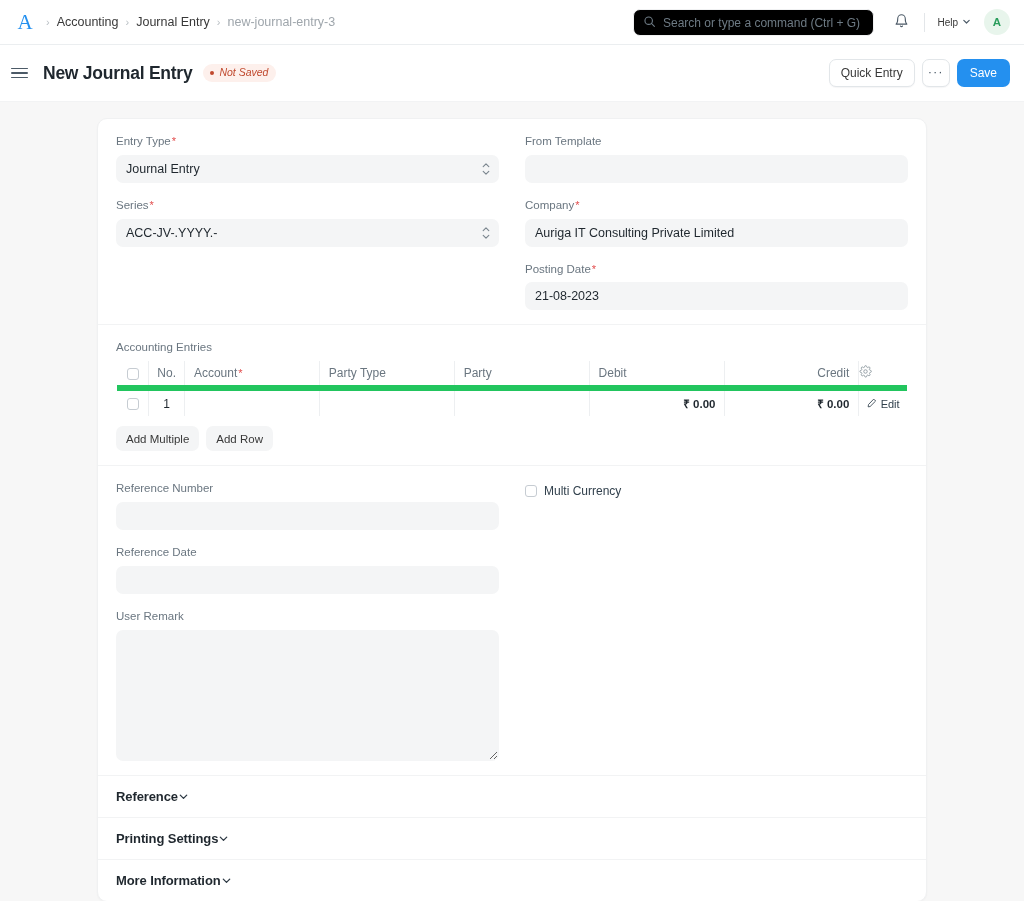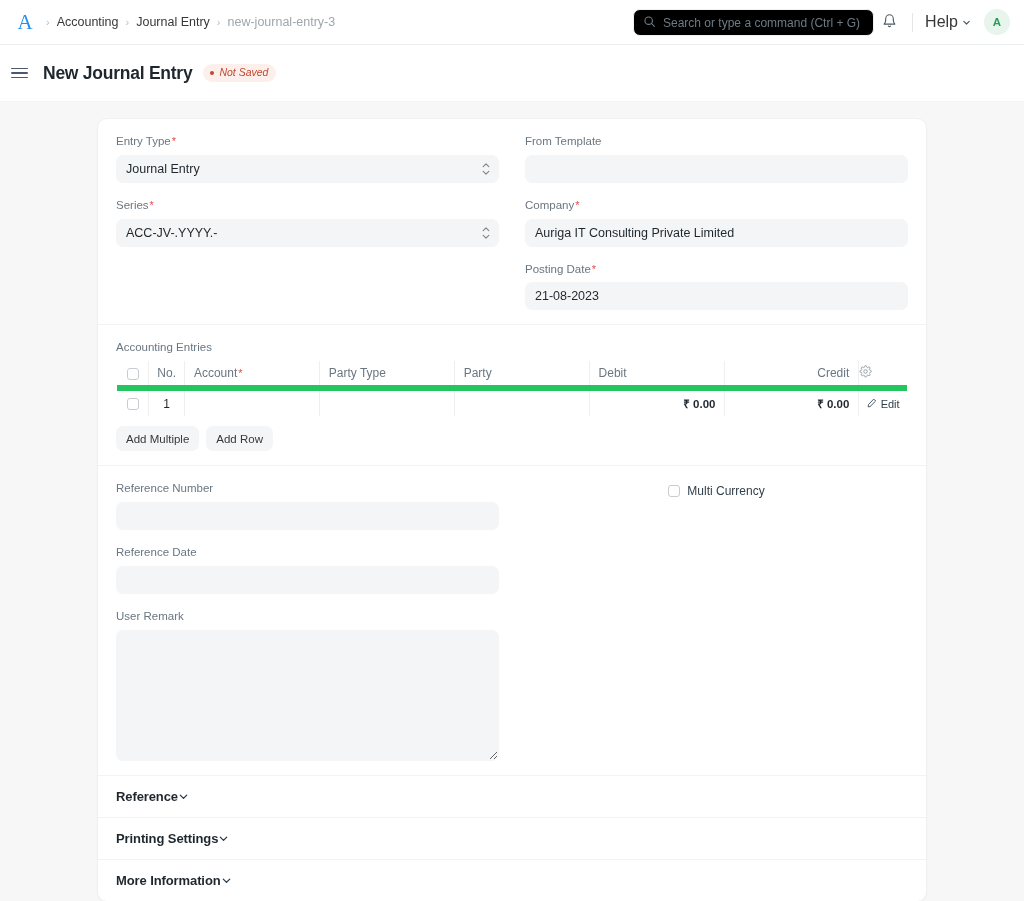--- a/index.html
+++ b/index.html
@@ -87,21 +87,21 @@
     cursor: pointer;
     color: #4C5A67;
   }
   .nav-divider {
     width: 1px; height: 19px;
     background: #E3E6E9;
     margin: 0 9px;
   }
   .help-btn {
     display: flex; align-items: center; gap: 4px;
-    font-size: 16px; color: #383838;
+    font-size: 10px; color: #383838;
     cursor: pointer;
     padding: 4px 3px;
   }
   .avatar {
     width: 26px; height: 26px;
     border-radius: 50%;
     background: #E8F5EC;
     color: #2A9D5C;
     display: flex; align-items: center; justify-content: center;
     font-size: 11.5px;
@@ -329,21 +329,20 @@
     padding: 0 10px;
     font-size: 11.5px;
     font-family: "Liberation Sans", sans-serif;
     cursor: pointer;
   }
 
   
   .check-row {
     display: flex; align-items: center; gap: 7px;
     margin-top: 2px;
-    justify-content: center;
   }
   .check-row .chk-lbl {
     font-size: 12px;
     color: #32414D;
   }
 
   textarea.remark {
     width: 100%;
     height: 131px;
     background: #F4F5F6;
@@ -427,20 +426,25 @@
     <span></span>
       <span></span>
       <span></span>
   </div>
   <h1 class="page-title">New Journal Entry</h1>
   <div class="not-saved-badge">
     <span class="badge-dot"></span>
     <span>Not Saved</span>
   </div>
 
+  <div class="head-actions">
+    <button class="btn btn-default">Quick Entry</button>
+    <button class="btn btn-default btn-dots">···</button>
+    <button class="btn btn-primary">Save</button>
+  </div>
 </div>
 
 <div class="page-body">
   <div class="card">
 
     <div class="section">
       <div class="grid2">
         <div class="col">
 
           <div class="field">

